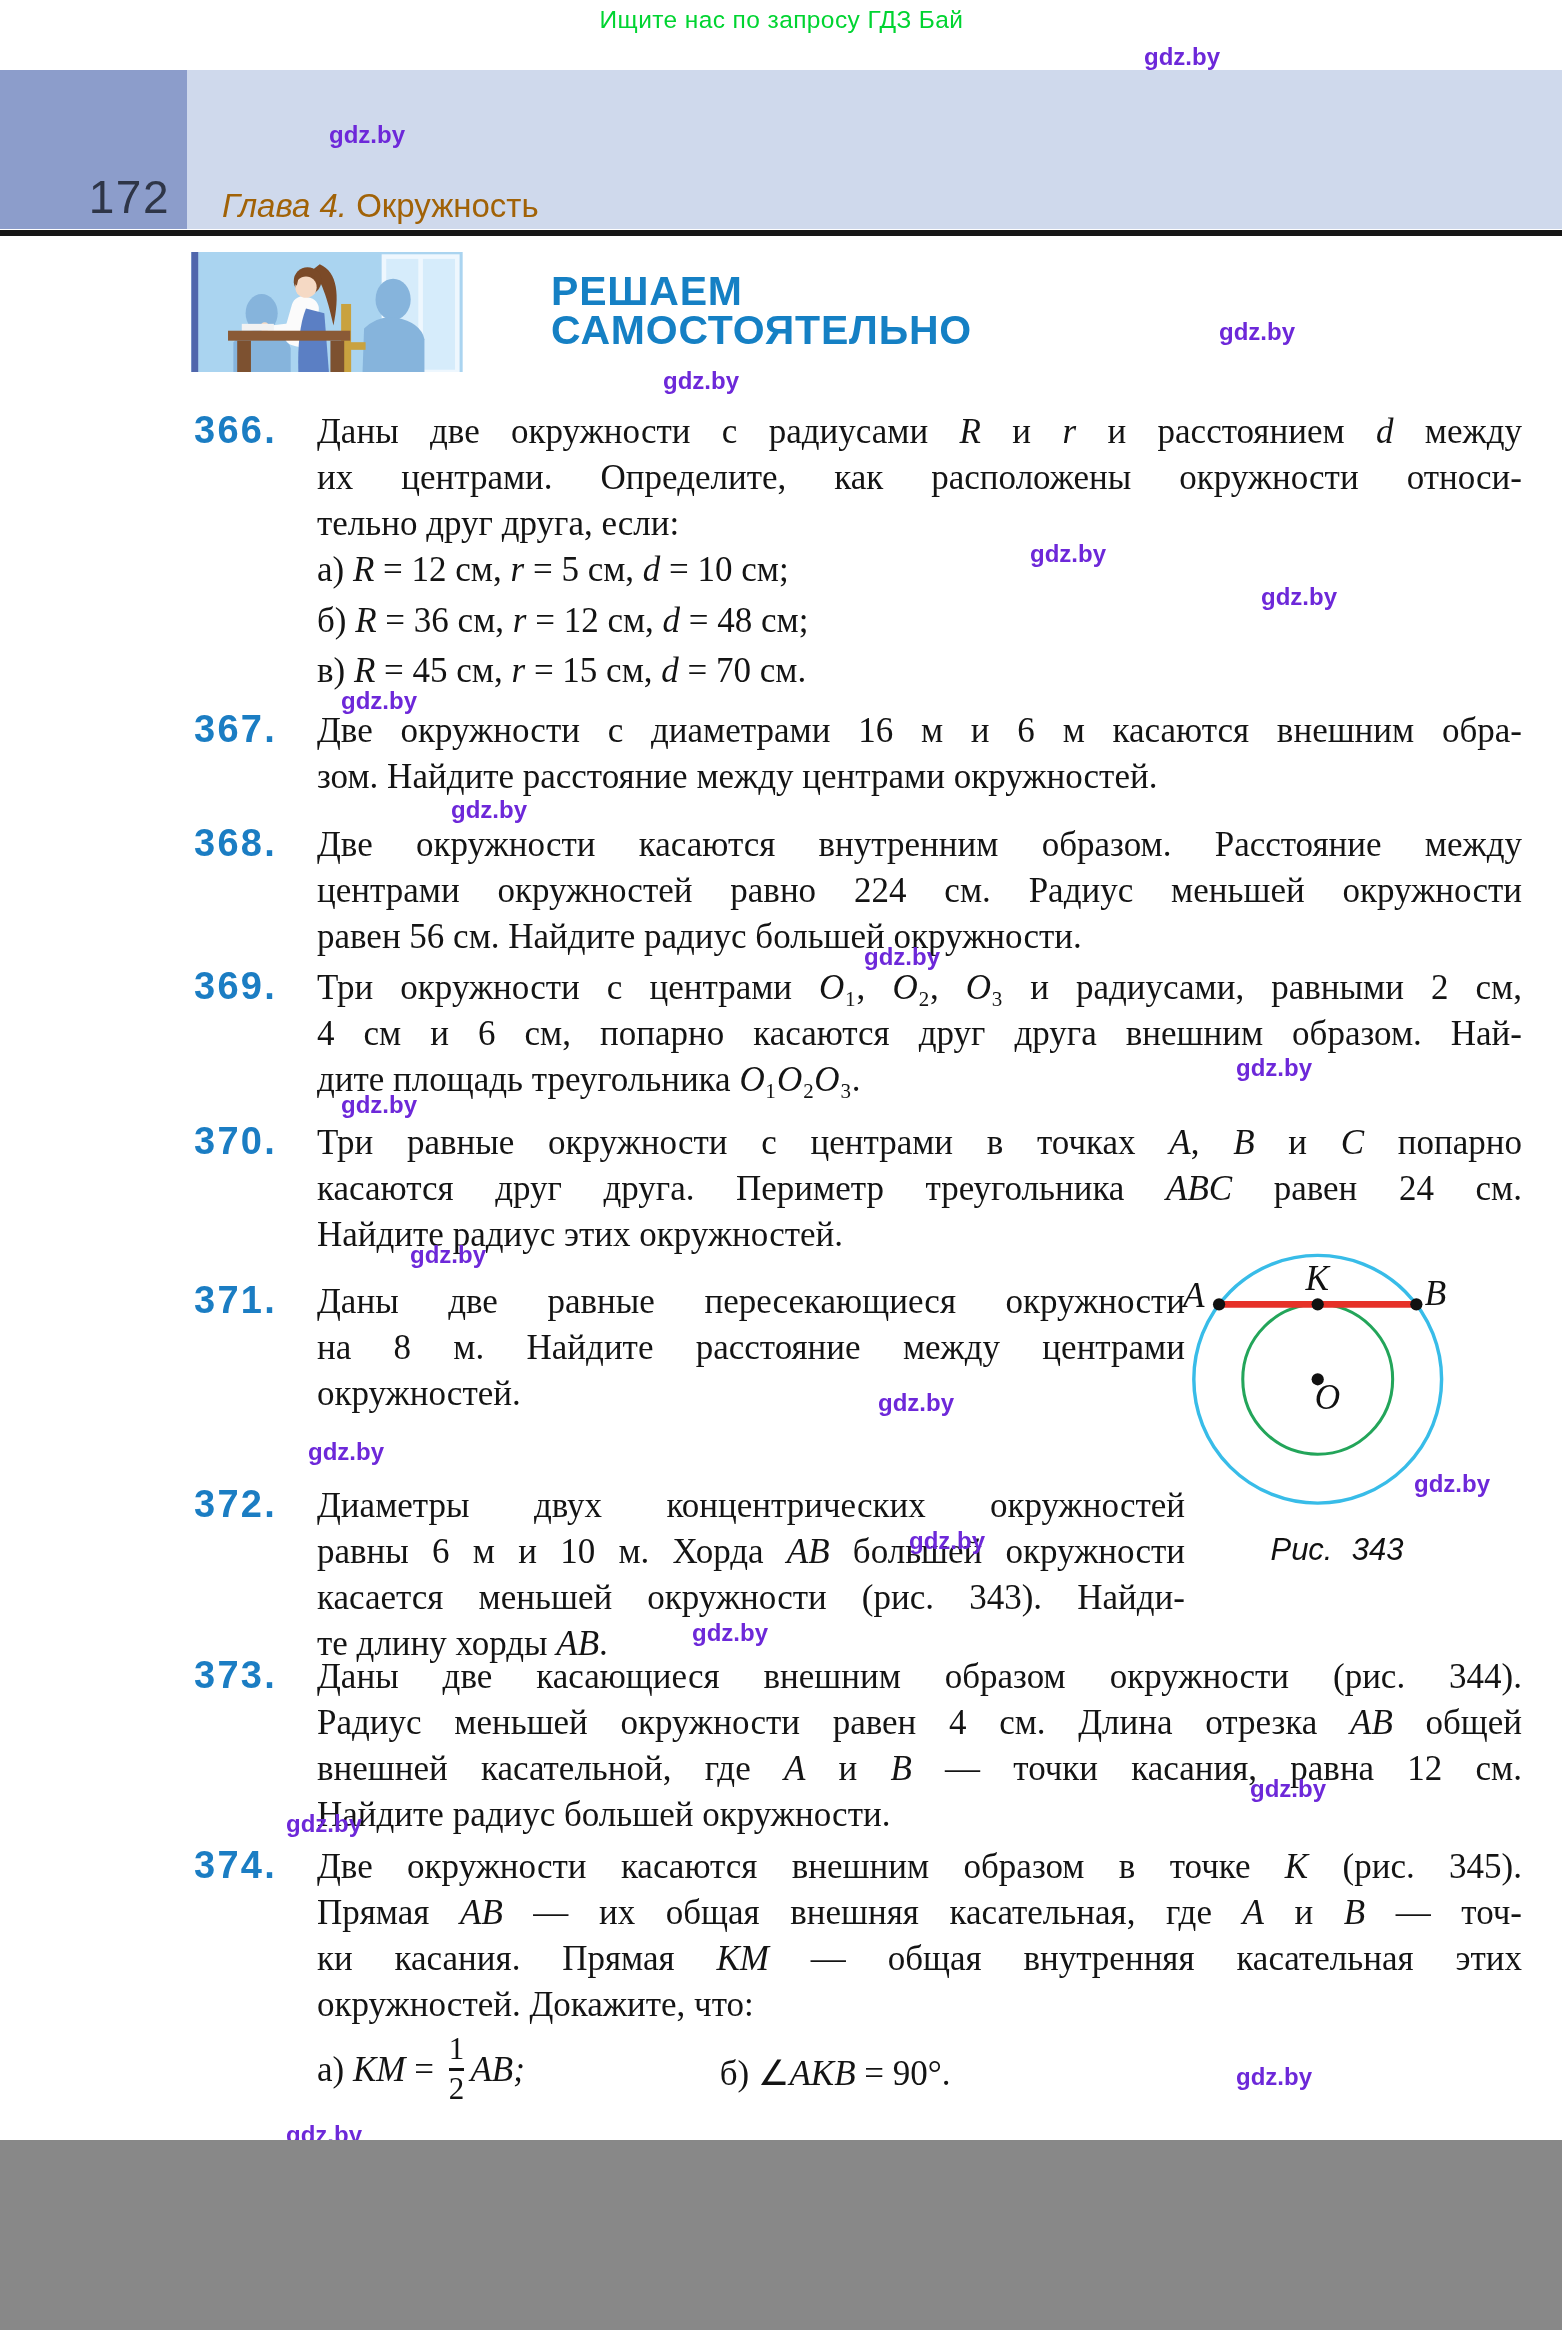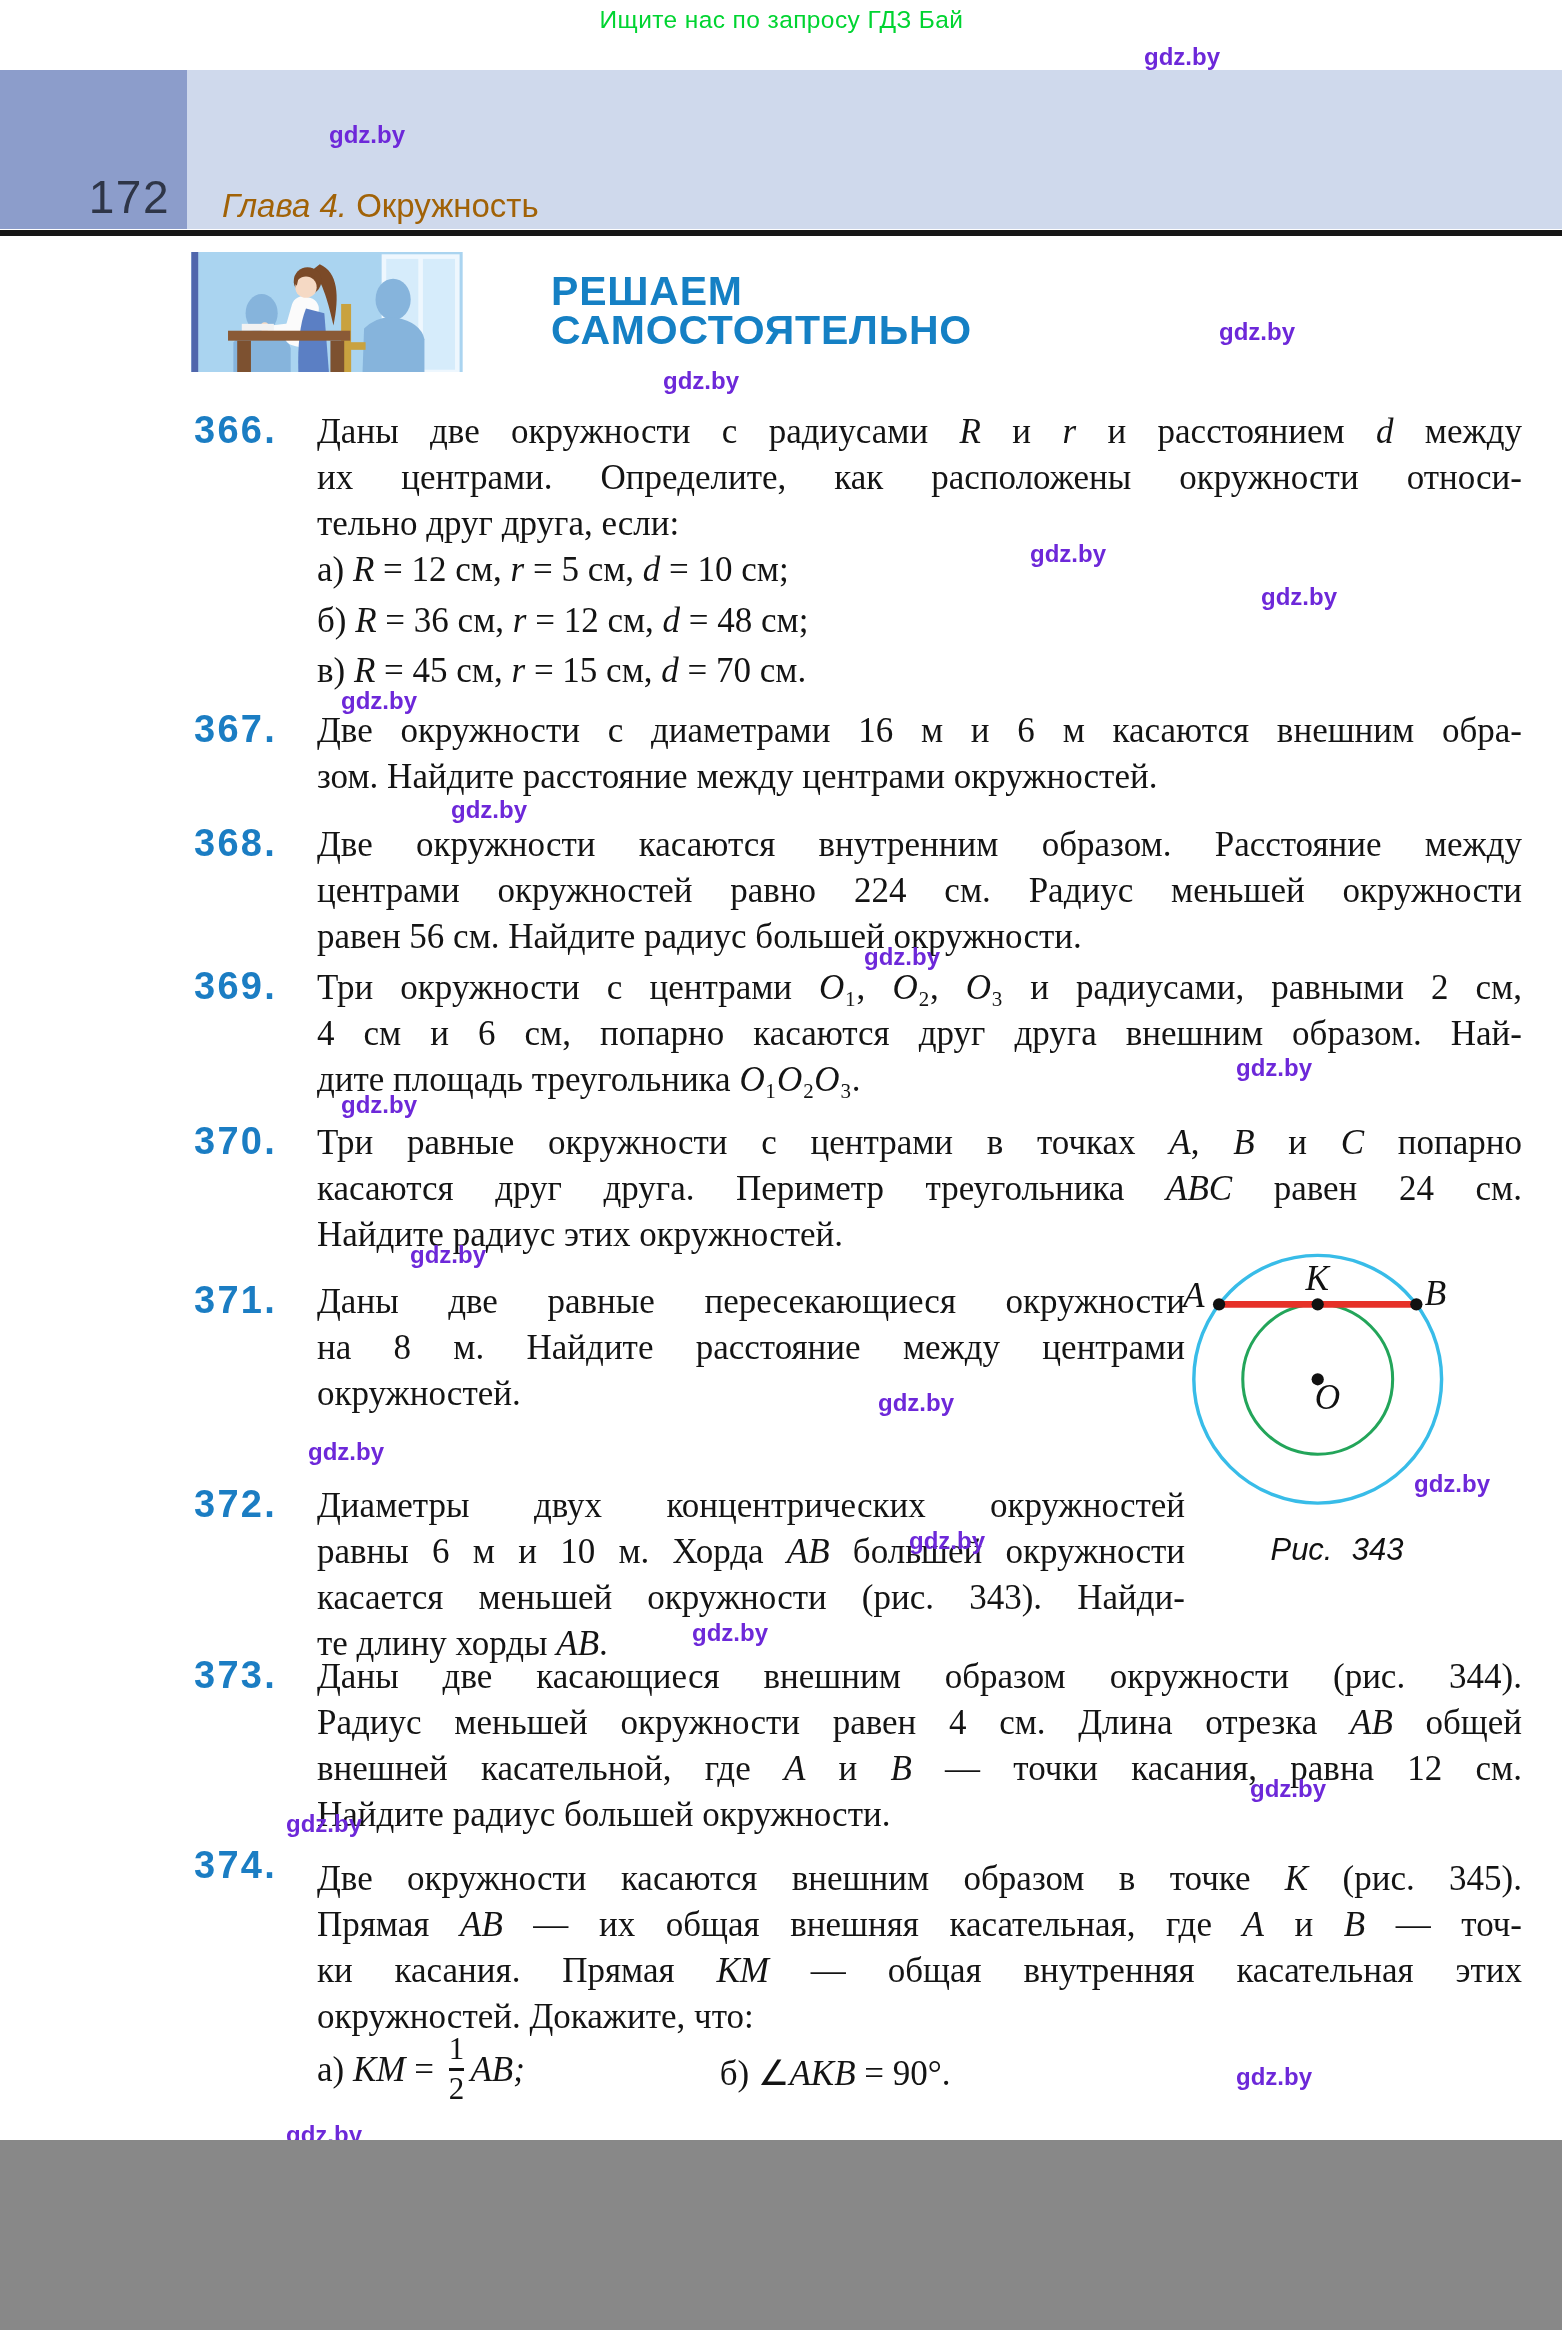--- a/index.html
+++ b/index.html
@@ -192,21 +192,21 @@
         <div class="pnum">373.</div>
         <div class="pbody" style="width: 1205px;">
           <div class="ln j">Даны две касающиеся внешним образом окружности (рис. 344).</div>
           <div class="ln j">Радиус меньшей окружности равен 4 см. Длина отрезка <i>AB</i> общей</div>
           <div class="ln j">внешней касательной, где <i>A</i> и <i>B</i> — точки касания, равна 12 см.</div>
           <div class="ln">Найдите радиус большей окружности.</div>
         </div>
       </div>
       <div class="problem" style="top: 1844px;">
         <div class="pnum">374.</div>
-        <div class="pbody" style="width: 1205px; margin-top: 12px;">
+        <div class="pbody" style="width: 1205px;">
           <div class="ln j">Две окружности касаются внешним образом в точке <i>K</i> (рис. 345).</div>
           <div class="ln j">Прямая <i>AB</i> — их общая внешняя касательная, где <i>A</i> и <i>B</i> — точ-</div>
           <div class="ln j">ки касания. Прямая <i>KM</i> — общая внутренняя касательная этих</div>
           <div class="ln">окружностей. Докажите, что:</div>
         </div>
       </div>
     </div>
 
   <svg class="fig" width="390" height="285" viewBox="0 0 510 372">
     <circle cx="184" cy="187" r="162" fill="none" stroke="#38bce8" stroke-width="4.5"></circle>

